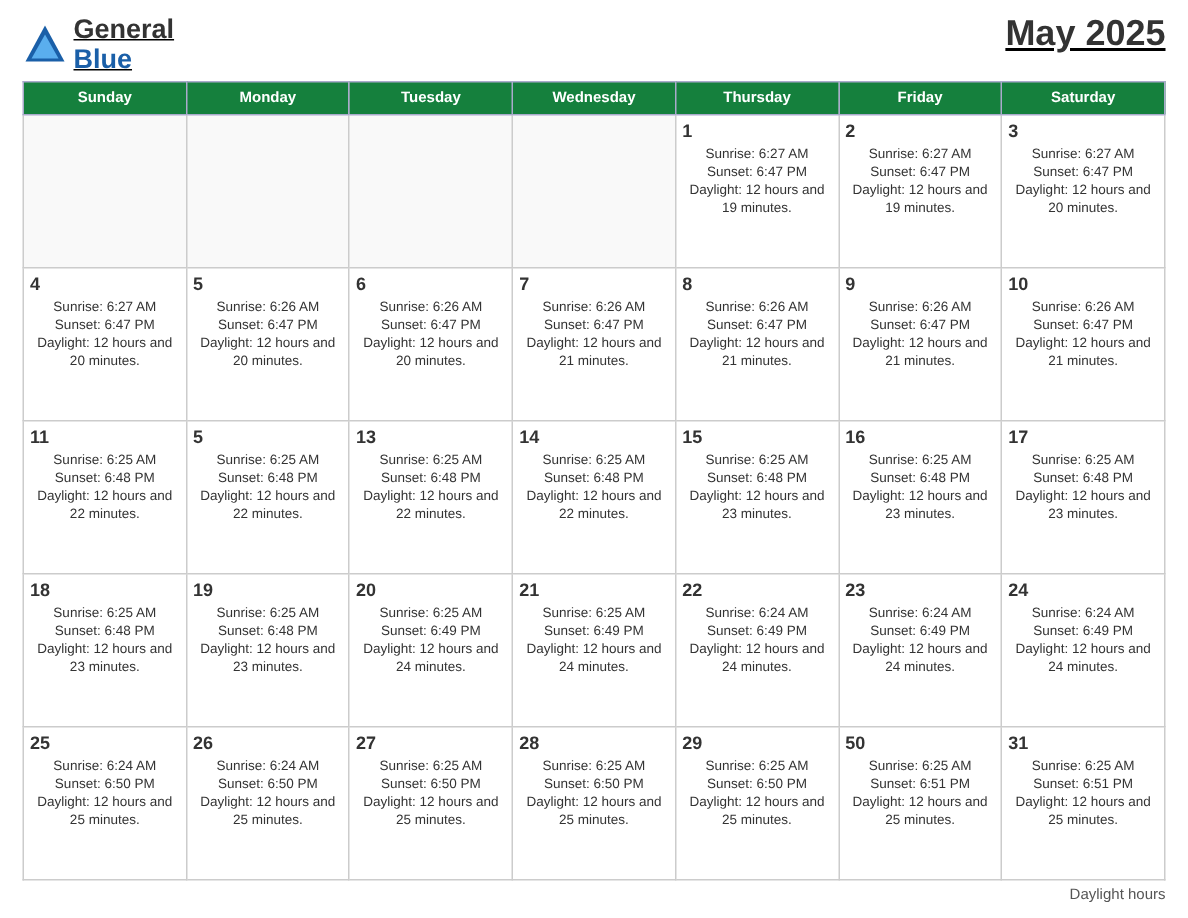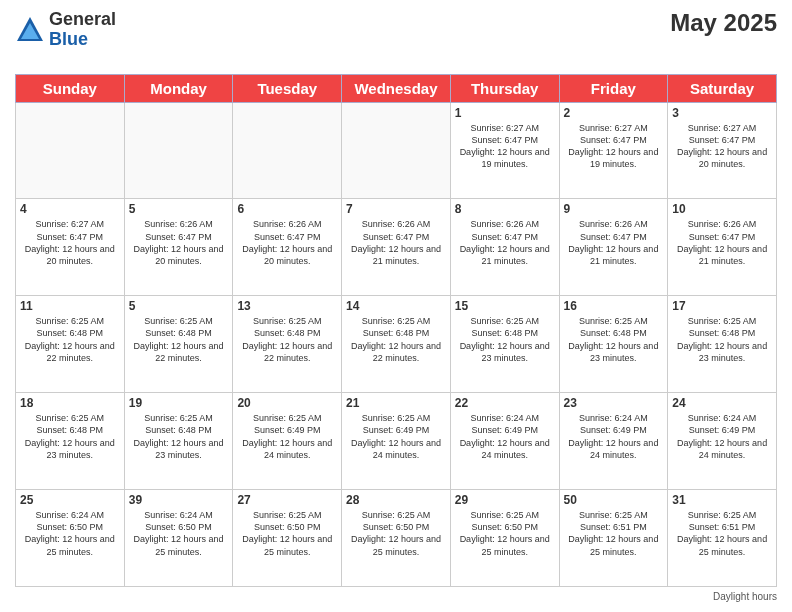--- a/index.html
+++ b/index.html
@@ -14,21 +14,22 @@
       width: 792px;
       height: 612px;
       padding: 10px 15px;
       display: flex;
       flex-direction: column;
     }
     .header {
       display: flex;
       justify-content: space-between;
       align-items: flex-start;
-      margin-bottom: 24px;
+      margin-bottom: 4px;
+      text-decoration: underline;
     }
     .logo {
       display: flex;
       align-items: center;
     }
     .logo-text {
       display: flex;
       flex-direction: column;
       line-height: 1.1;
     }
@@ -61,24 +62,24 @@
       color: #555;
     }
     .calendar {
       flex: 1;
       border: 1px solid #ccc;
       border-collapse: collapse;
       width: 100%;
       table-layout: fixed;
     }
     .calendar th {
-      background-color: #ef4444;
+      background-color: #15803d;
       color: #fff;
       text-align: center;
-      font-size: 15px;
+      font-size: 10px;
       padding: 5px 1px;
       border: 1px solid #aac;
     }
     .calendar td {
       vertical-align: top;
       border: 1px solid #ccc;
       padding: 3px 4px;
       font-size: 9.5px;
       color: #333;
       background: #fff;
@@ -320,21 +321,21 @@
         </tr>
         <tr>
           <td>
             <span class="day-num">25</span>
             <div class="day-info">Sunrise: 6:24 AM
 Sunset: 6:50 PM
 Daylight: 12 hours
 and 25 minutes.</div>
           </td>
           <td>
-            <span class="day-num">39</span>
+            <span class="day-num">26</span>
             <div class="day-info">Sunrise: 6:24 AM
 Sunset: 6:50 PM
 Daylight: 12 hours
 and 25 minutes.</div>
           </td>
           <td>
             <span class="day-num">27</span>
             <div class="day-info">Sunrise: 6:25 AM
 Sunset: 6:50 PM
 Daylight: 12 hours

